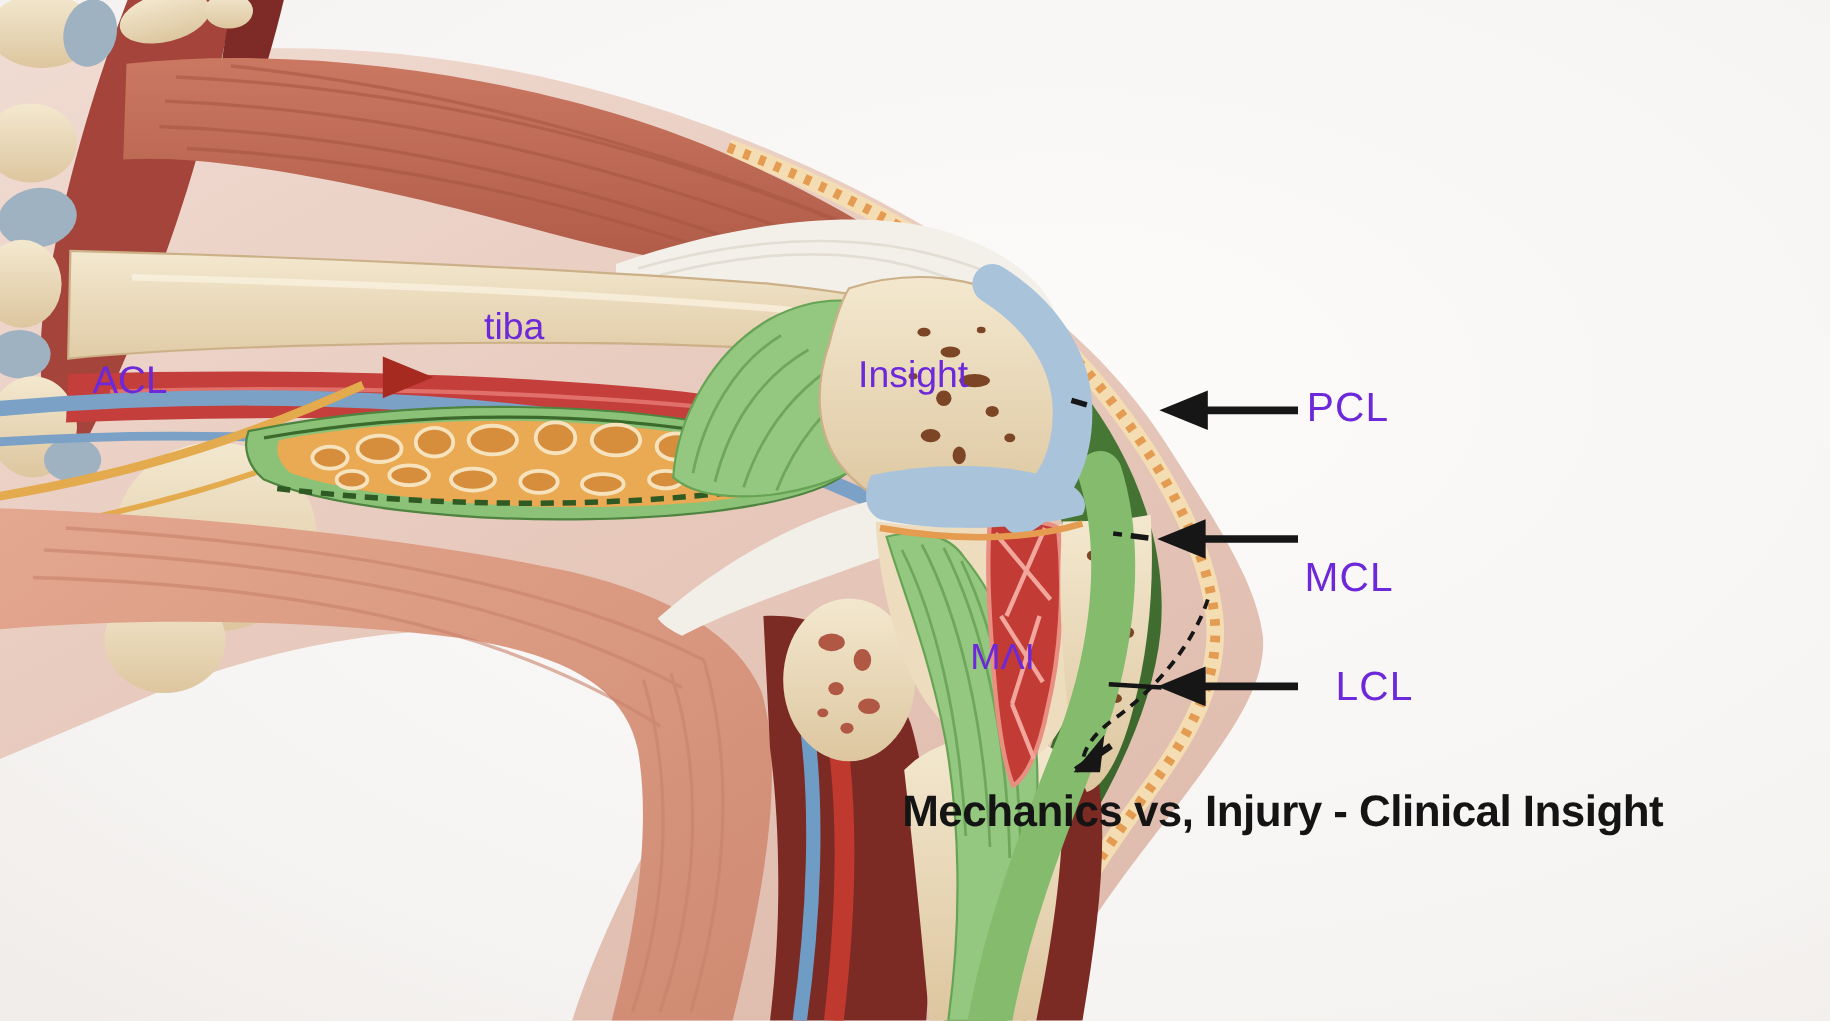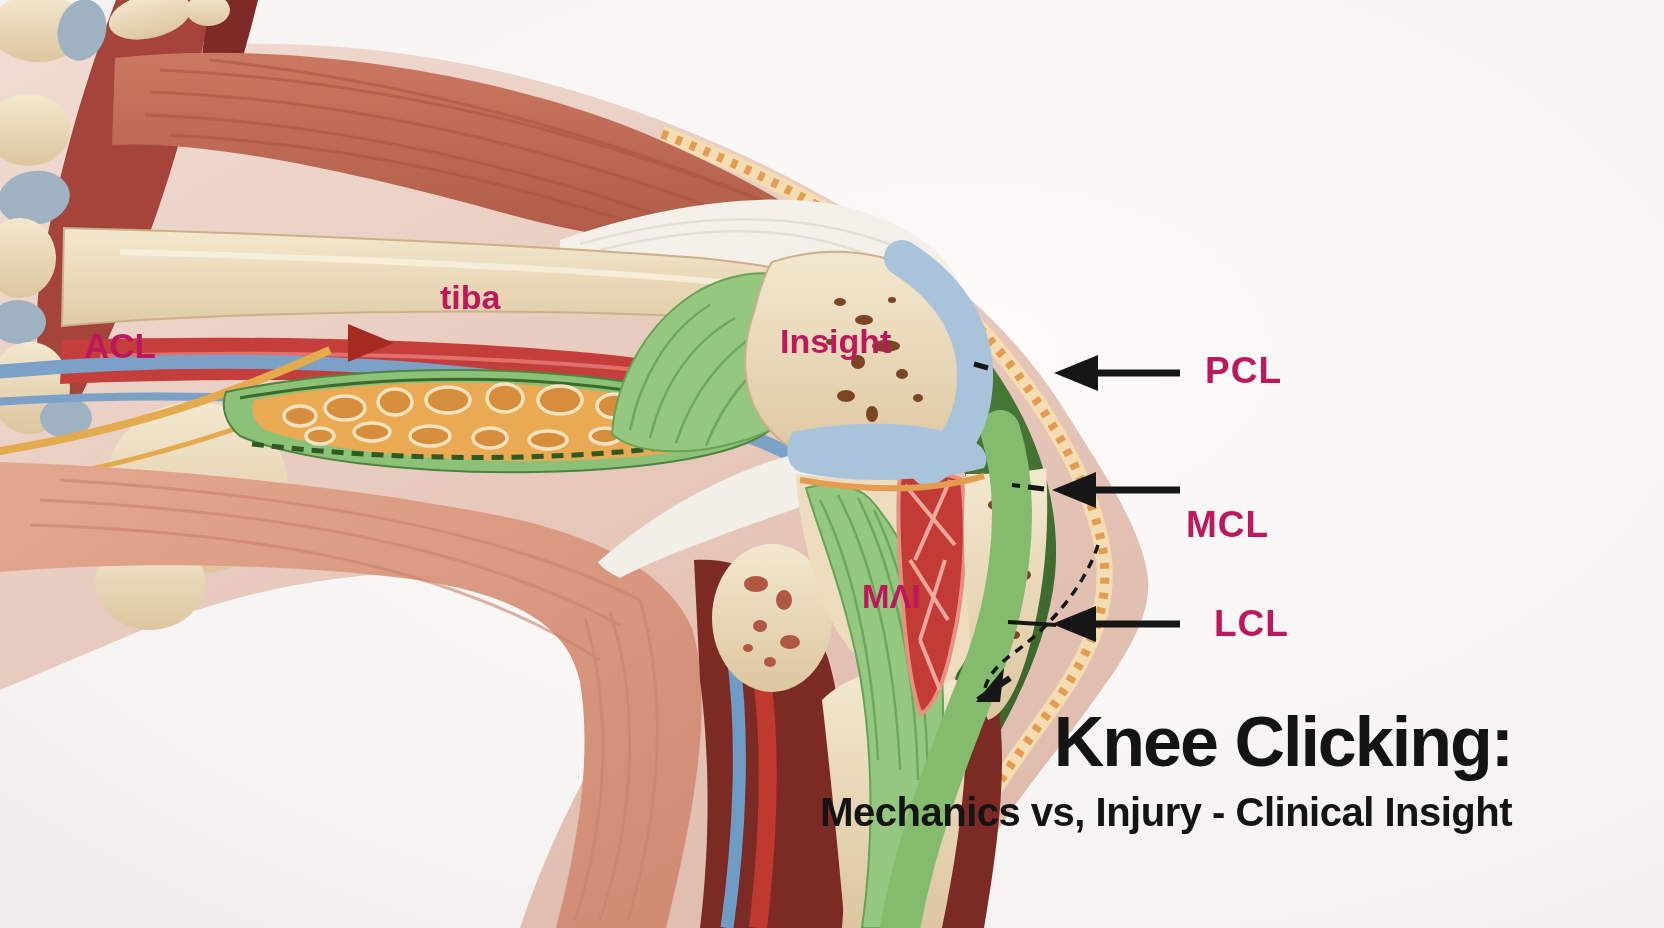--- a/index.html
+++ b/index.html
@@ -3,21 +3,21 @@
 <meta charset="utf-8">
 <style>
   html,body{margin:0;padding:0;background:#e9e7e5;}
   .stage{
     position:relative;width:1664px;height:928px;overflow:hidden;
     background:#f7f5f3;
     font-family:"Liberation Sans","DejaVu Sans",sans-serif;
   }
   .stage svg{position:absolute;left:0;top:0;}
   .anno{
-    position:absolute;color:#be185d;font-weight:700;line-height:1;
+    position:absolute;color:#6d28d9;font-weight:400;line-height:1;
     letter-spacing:0px;white-space:nowrap;
   }
   .anno.small{font-size:33px;}
   .anno.side{font-size:37px;letter-spacing:1px;}
   .title-block{
     position:absolute;right:152px;top:706px;text-align:right;color:#141414;
   }
   .title-block h1{
     margin:0;font-size:70px;font-weight:800;letter-spacing:-2px;line-height:1.05;
   }
@@ -328,23 +328,22 @@
     <path fill="none" stroke-width="3.5" stroke-dasharray="9 7" d="M 1098,545
       C 1085,585 1052,625 1015,652 C 998,664 988,676 985,688"></path>
     <polygon points="976,702 1004,668 1000,702" stroke="none"></polygon>
     <path fill="none" stroke-width="6" d="M 978,700 L 1010,678"></path>
   </g>
 </svg>
 
 <div class="anno small" style="left:84px;top:328px;font-size:35px;">ACL</div>
 <div class="anno small" style="left:440px;top:280px;font-size:34px;">tiba</div>
 <div class="anno small" style="left:780px;top:324px;font-size:34px;">Insight</div>
-<div class="anno small" style="left:862px;top:580px;font-size:33px;text-align:center;">MΛI</div>
-<div class="anno side" style="left:1188px;top:352px;margin-left:17px;">PCL</div>
+<div class="anno small" style="left:882px;top:580px;font-size:33px;text-align:center;">MΛI</div>
+<div class="anno side" style="left:1188px;top:352px;">PCL</div>
 <div class="anno side" style="left:1186px;top:466px;margin-top:40px;">MCL</div>
 <div class="anno side" style="left:1214px;top:605px;">LCL</div>
 
 <div class="title-block">
-  <h1>Knee Clicking:</h1>
   <p>Mechanics vs, Injury - Clinical Insight</p>
 </div>
 
 </div>
 
 </body></html>

